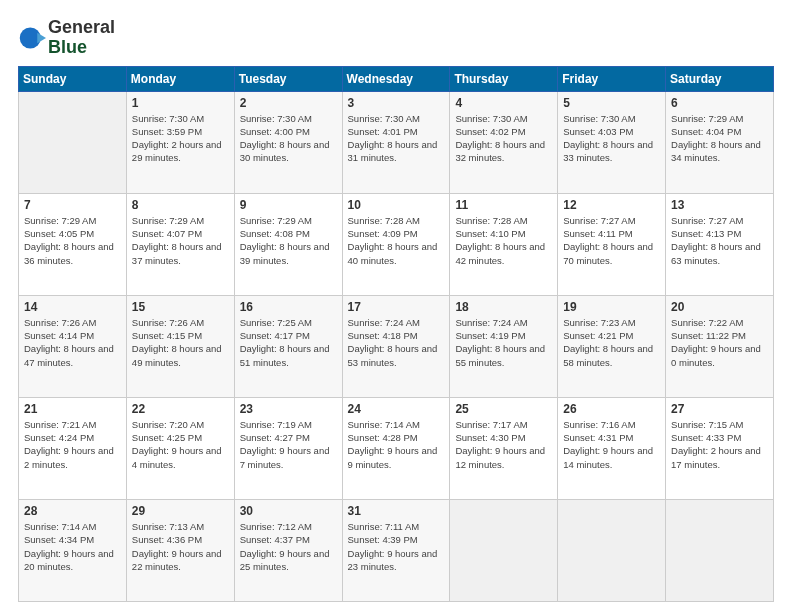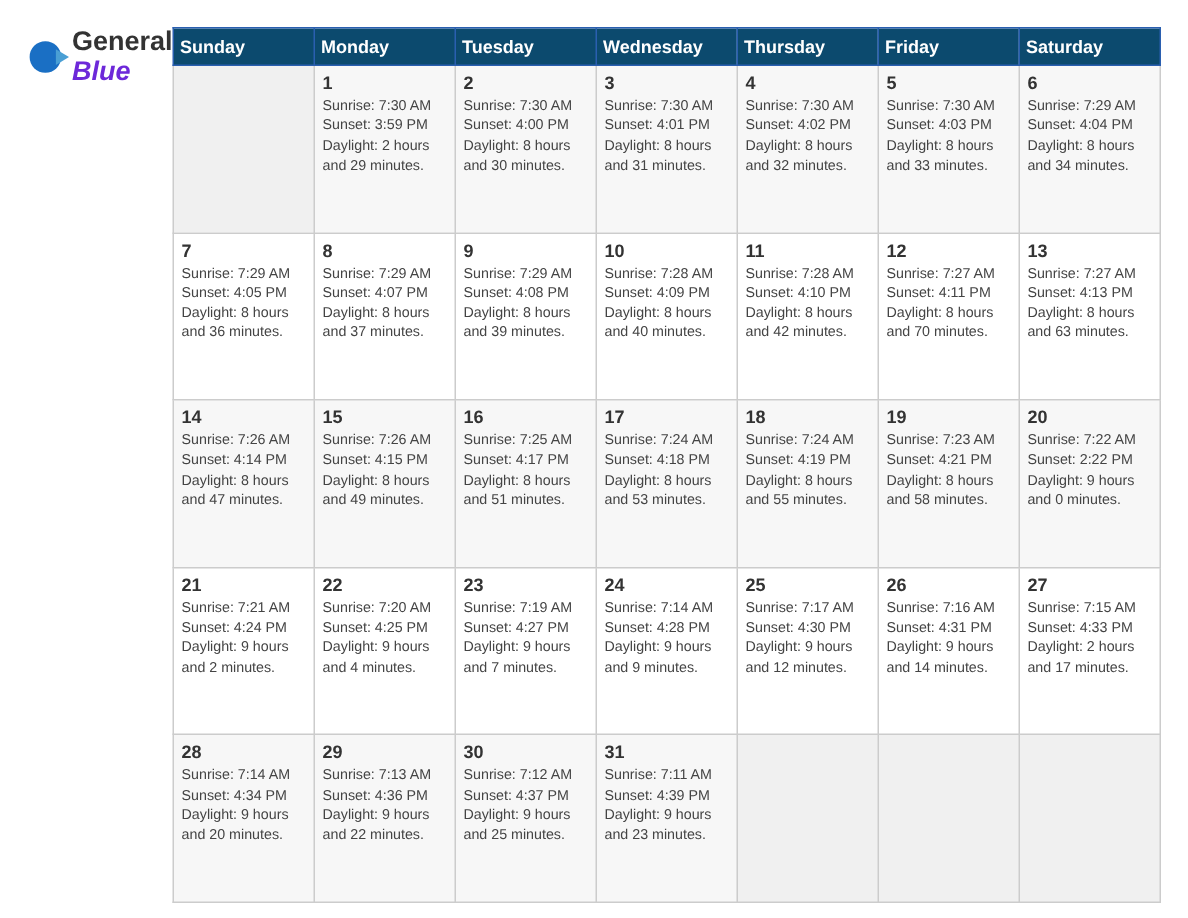--- a/index.html
+++ b/index.html
@@ -8,40 +8,40 @@
       height: 612px;
       font-family: Arial, sans-serif;
       background: #fff;
       overflow: hidden;
     }
     .page {
       width: 792px;
       height: 612px;
       padding: 18px 18px 10px 18px;
       display: flex;
-      flex-direction: row;
+      flex-direction: column;
     }
     .header {
       display: flex;
       justify-content: space-between;
       align-items: flex-start;
       margin-bottom: 8px;
     }
     .logo {
       display: flex;
       align-items: center;
       gap: 0px;
     }
     .logo-text {
       font-size: 18px;
       font-weight: bold;
       color: #333;
       line-height: 1.1;
     }
-    .logo-text .blue { color: #6d28d9; font-style: italic; }
+    .logo-text .blue { color: #14532d; }
     .logo-icon {
       width: 28px;
       height: 28px;
       margin-right: 2px;
     }
     .title-block {
       text-align: right;
     }
     .title-block h1 {
       font-size: 32px;
@@ -54,21 +54,21 @@
       font-weight: normal;
       color: #555;
     }
     .calendar {
       flex: 1;
       border-collapse: collapse;
       width: 100%;
       table-layout: fixed;
     }
     .calendar thead tr th {
-      background-color: #0c4a6e;
+      background-color: #0369a1;
       color: #fff;
       font-size: 12px;
       font-weight: bold;
       padding: 5px 4px;
       text-align: left;
       border: 1px solid #2a5fb0;
     }
     .calendar tbody tr td {
       border: 1px solid #ccc;
       vertical-align: top;
@@ -287,21 +287,21 @@
         <div class="day-info">
           <span>Sunrise: 7:23 AM</span><br>
           <span>Sunset: 4:21 PM</span><br>
           <span>Daylight: 8 hours and 58 minutes.</span>
         </div>
       </td>
           <td>
         <span class="day-num">20</span>
         <div class="day-info">
           <span>Sunrise: 7:22 AM</span><br>
-          <span>Sunset: 2:22 PM</span><br>
+          <span>Sunset: 11:22 PM</span><br>
           <span>Daylight: 9 hours and 0 minutes.</span>
         </div>
       </td>
         </tr>
         <tr>
           <td>
         <span class="day-num">21</span>
         <div class="day-info">
           <span>Sunrise: 7:21 AM</span><br>
           <span>Sunset: 4:24 PM</span><br>

